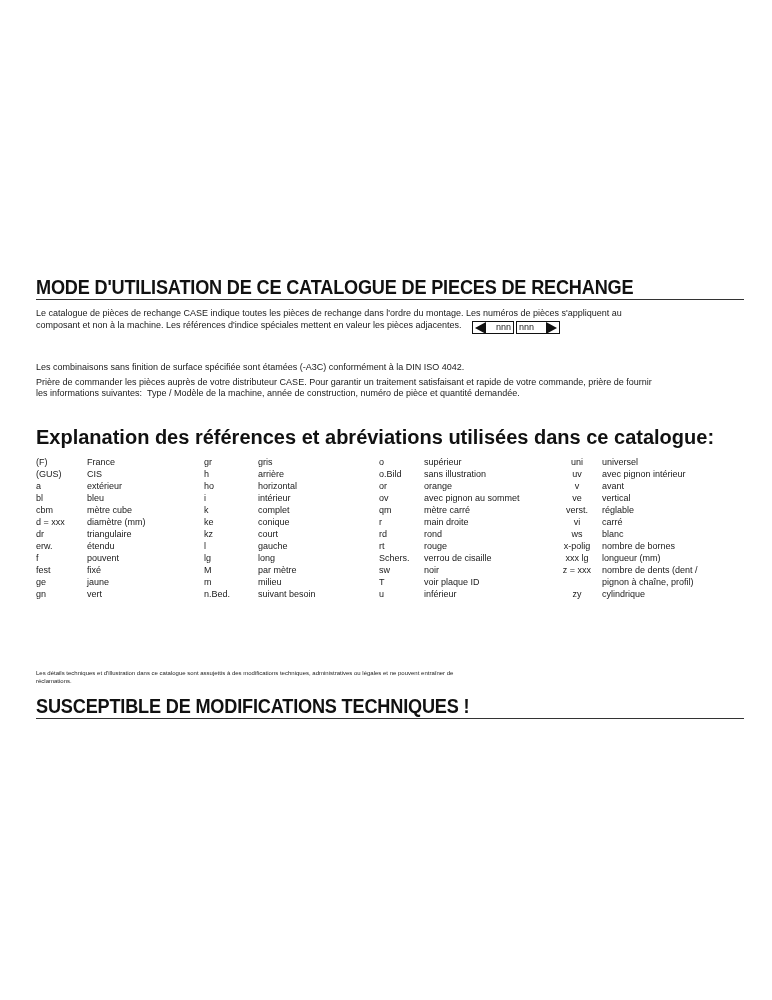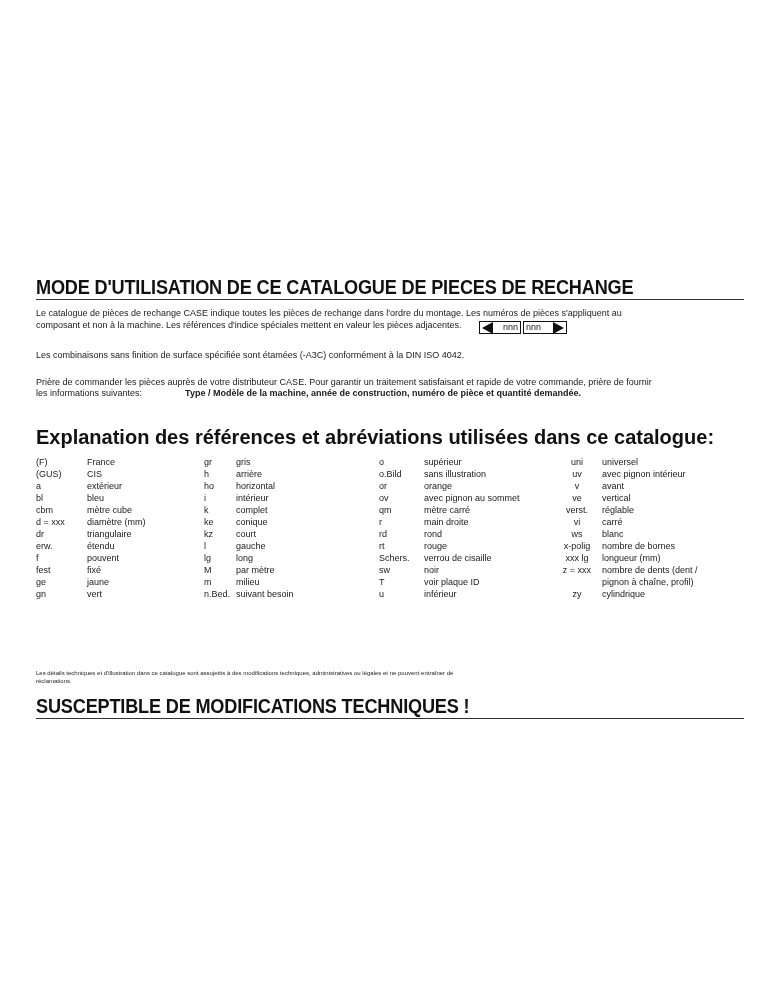--- a/index.html
+++ b/index.html
@@ -6,37 +6,37 @@
     body { width: 772px; height: 1000px; position: relative; overflow: hidden;
            font-family: "Liberation Sans", sans-serif; color: #111; }
     .page { position: absolute; left: 0; top: 0; width: 772px; height: 1000px; }
     .h1 { position: absolute; left: 36px; font-family: "Liberation Sans", sans-serif;
           font-weight: bold; font-size: 19.5px; letter-spacing: -0.2px; color: #111;
           transform: scaleX(0.93); transform-origin: left center; white-space: nowrap; }
     .rule { position: absolute; left: 36px; width: 708px; height: 0;
             border-top: 1.5px solid #333; }
     .para { position: absolute; left: 36px; width: 712px; font-size: 9px; line-height: 11px;
             color: #1a1a1a; white-space: nowrap; }
-    .para b { font-weight: bold; margin-left: 38px; }
+    .para b { font-weight: normal; }
     .ref-inline { display: inline-flex; align-items: center; gap: 2px; vertical-align: middle;
-                  margin-left: 15px; position: relative; top: 2px; }
+                  margin-left: 8px; position: relative; top: 2px; }
     .ref-box { display: inline-flex; align-items: center; height: 11px; border: 1.5px solid #111;
                padding: 0 2px; font-size: 9px; line-height: 11px; }
     .ref-box .arr-l { width: 0; height: 0; border-top: 6px solid transparent;
                       border-bottom: 6px solid transparent; border-right: 11px solid #111; margin-right: 10px; }
     .ref-box .arr-r { width: 0; height: 0; border-top: 6px solid transparent;
                       border-bottom: 6px solid transparent; border-left: 11px solid #111; margin-left: 12px; }
     .h2 { position: absolute; left: 36px; top: 426px; font-weight: bold; font-size: 20px;
           color: #111; white-space: nowrap; }
     .abbr { position: absolute; top: 456px; font-size: 9px; line-height: 12px; color: #1a1a1a; }
     .abbr .row { display: flex; white-space: nowrap; }
     .abbr .k { display: inline-block; }
     .abbr .v { display: inline-block; }
     .col1 { left: 36px; }  .col1 .k { width: 51px; }
-    .col2 { left: 204px; } .col2 .k { width: 32px; }
+    .col2 { left: 204px; } .col2 .k { width: 54px; }
     .col3 { left: 379px; } .col3 .k { width: 45px; }
     .col4 { left: 552px; } .col4 .k { width: 50px; text-align: center; }
     .small { position: absolute; left: 36px; top: 669px; width: 600px; font-size: 6px; line-height: 8px;
              color: #222; }
   </style>
 </head>
 <body>
 
 <div class="page">
 
@@ -53,21 +53,21 @@
           <span>nnn</span>
         </span>
         <span class="ref-box">
           <span>nnn</span>
           <span class="arr-r"></span>
         </span>
       </span>
     </div>
   </div>
 
-  <div class="para" style="top:350px;">Les combinaisons sans finition de surface spécifiée sont étamées (-A3C) conformément à la DIN ISO 4042.</div>
+  <div class="para" style="top:362px;">Les combinaisons sans finition de surface spécifiée sont étamées (-A3C) conformément à la DIN ISO 4042.</div>
 
   <div class="para" style="top:377px;">
     <div>Prière de commander les pièces auprès de votre distributeur CASE. Pour garantir un traitement satisfaisant et rapide de votre commande, prière de fournir</div>
     <div>
       <span>les informations suivantes:</span>&nbsp;
       <b>Type / Modèle de la machine, année de construction, numéro de pièce et quantité demandée.</b>
     </div>
   </div>
 
   <div class="h2">Explanation des références et abréviations utilisées dans ce catalogue:</div>

